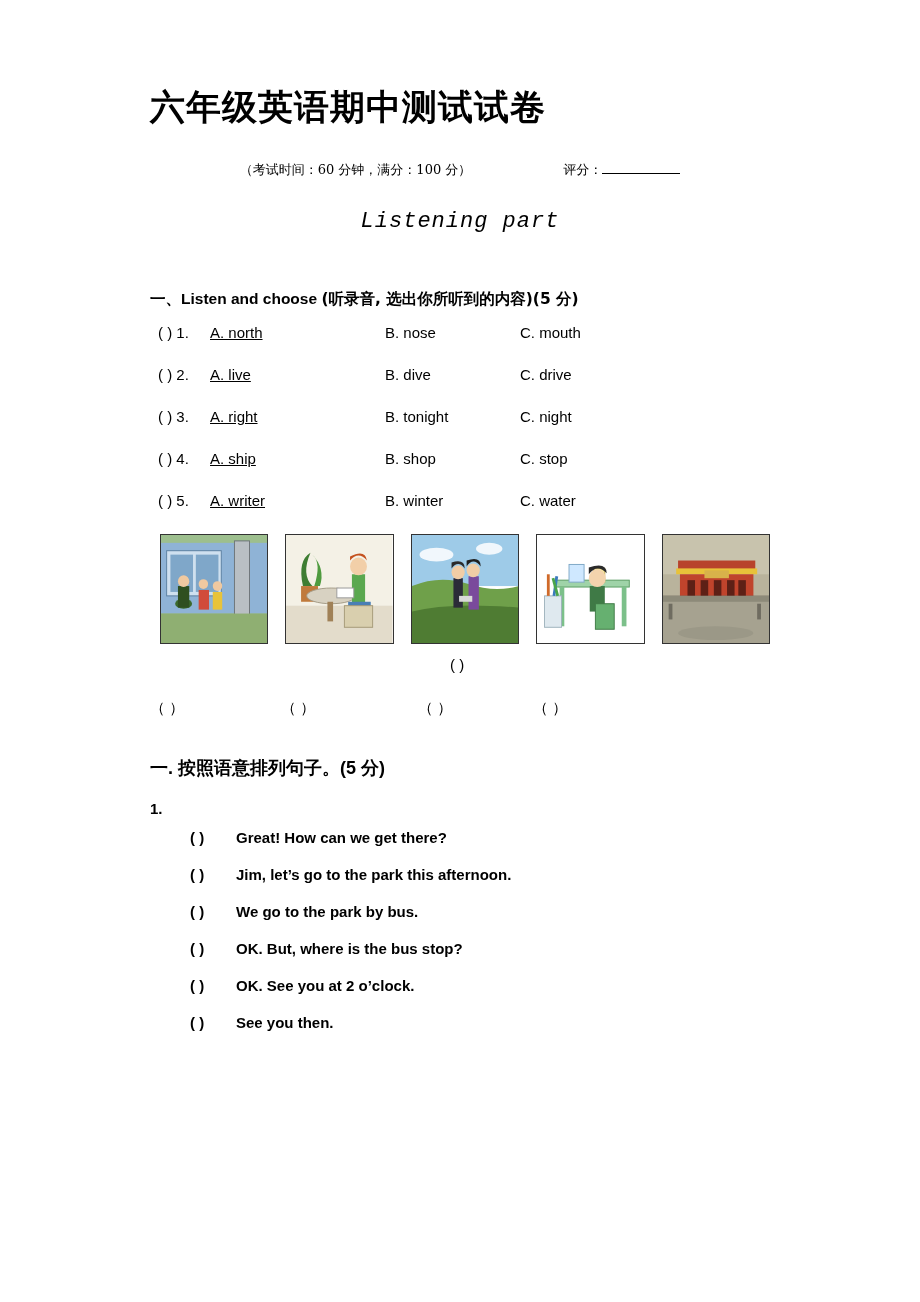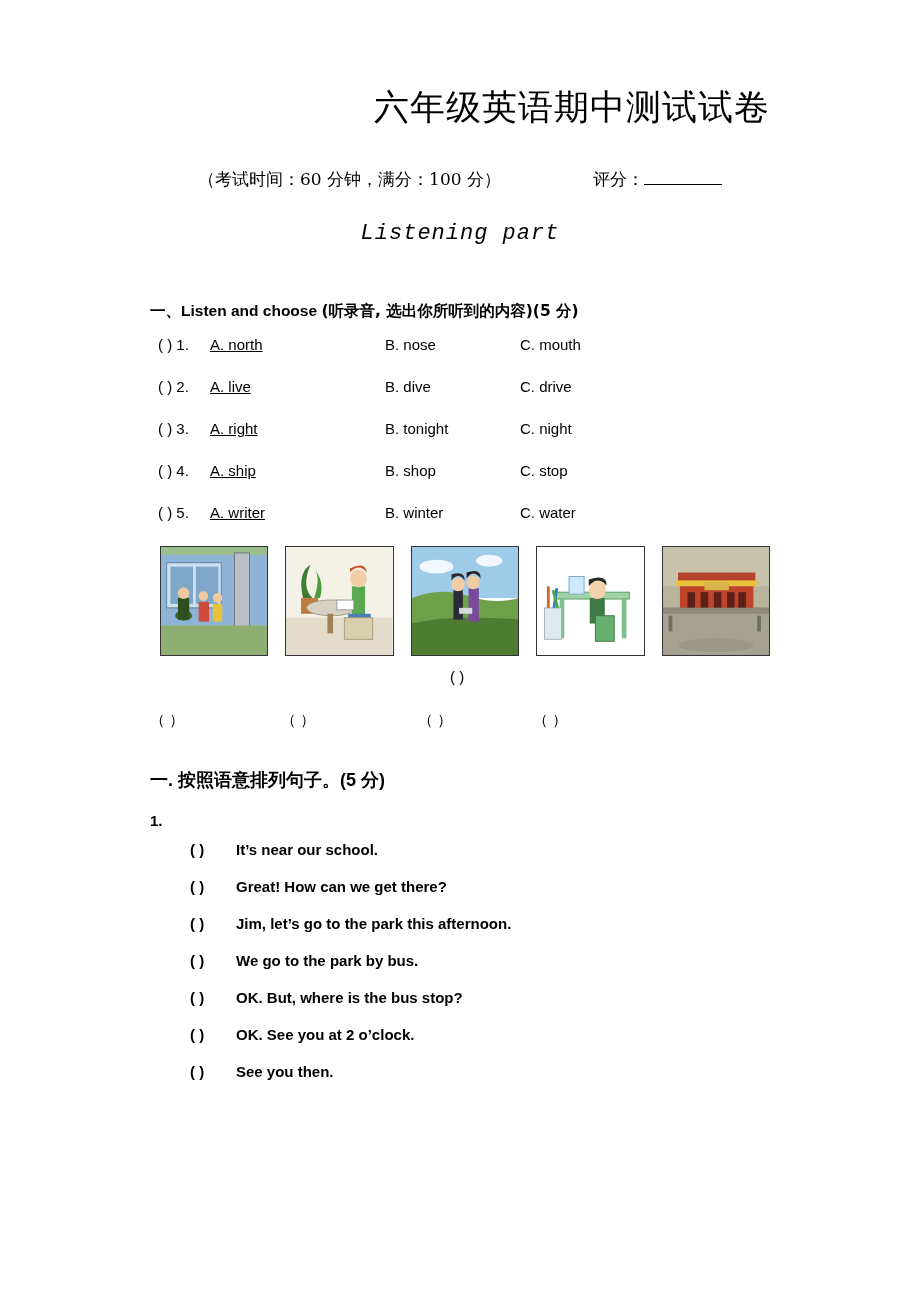--- a/index.html
+++ b/index.html
@@ -18,35 +18,35 @@
   .page {
     width: 920px;
     height: 1302px;
     position: relative;
     box-sizing: border-box;
     padding: 0 150px;
   }
 
   
   .doc-title {
-    text-align: right;
+    text-align: left;
     font-family: "DejaVu Serif", serif;
     font-size: 35px;
-    font-weight: normal;
+    font-weight: bold;
     letter-spacing: 1px;
     margin: 0;
     padding-top: 88px;
     line-height: 1.1;
   }
   .subtitle-row {
-    margin-top: 41px;
+    margin-top: 32px;
     display: flex;
     justify-content: center;
     align-items: baseline;
-    font-size: 17px;
+    font-size: 13px;
     font-family: "DejaVu Serif", serif;
     text-align: right;
   }
   .subtitle-left {
     white-space: nowrap;
   }
   .subtitle-right {
     margin-left: 92px;
     white-space: nowrap;
   }
@@ -318,23 +318,20 @@
     <span class="pb2">（      ）</span>
     <span class="pb3">（      ）</span>
     <span class="pb4">（      ）</span>
   </div>
 
   <div class="order-heading">一. 按照语意排列句子。(5 分)</div>
   <div class="q-number">1.</div>
 
   <div class="order-list">
     <div class="order-item">
-      <span class="blank-paren">(       )</span><span>It’s near our school.</span>
-    </div>
-    <div class="order-item">
       <span class="blank-paren">(       )</span><span>Great! How can we get there?</span>
     </div>
     <div class="order-item">
       <span class="blank-paren">(       )</span><span>Jim, let’s go to the park this afternoon.</span>
     </div>
     <div class="order-item">
       <span class="blank-paren">(       )</span><span>We go to the park by bus.</span>
     </div>
     <div class="order-item">
       <span class="blank-paren">(       )</span><span>OK. But, where is the bus stop?</span>

